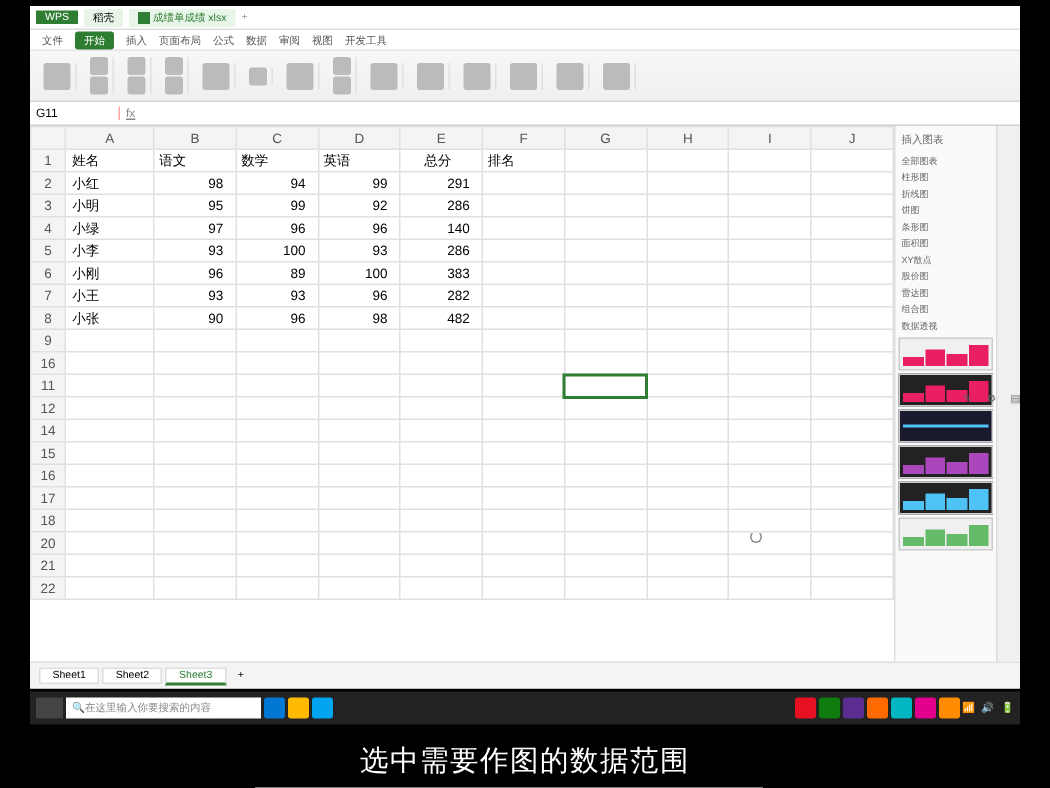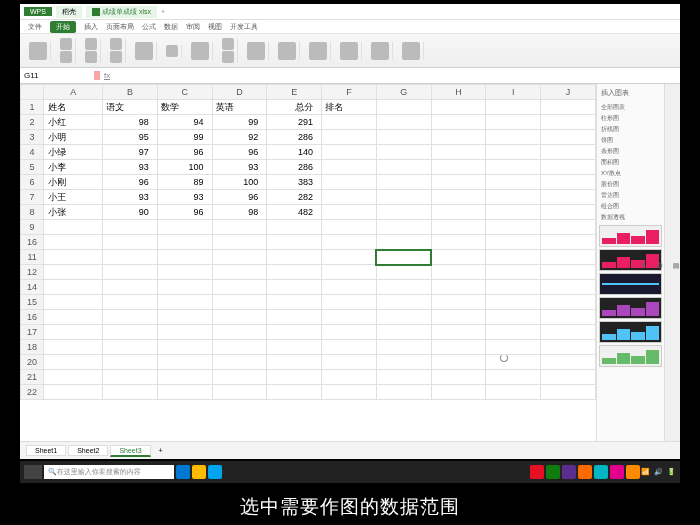--- a/index.html
+++ b/index.html
@@ -11,21 +11,21 @@
 .tab-doc { color: #2e7d32; }
 .watermark { position: absolute; top: 10px; right: 30px; color: rgba(255,255,255,0.6); font-size: 11px; }
 .ribbon-tabs { height: 14px; display: flex; align-items: center; gap: 8px; padding: 0 8px; font-size: 7px; color: #555; border-bottom: 1px solid #e5e5e5; }
 .ribbon-tabs .active { background: #2e7d32; color: #fff; padding: 1px 6px; border-radius: 2px; }
 .ribbon-tabs span { cursor: pointer; }
 .ribbon { height: 34px; background: linear-gradient(#f7f7f7,#efefef); border-bottom: 1px solid #d0d0d0; display: flex; align-items: center; gap: 6px; padding: 2px 6px; font-size: 7px; color: #555; overflow: hidden; }
 .ribbon .grp { display: flex; flex-direction: column; align-items: center; gap: 1px; padding: 0 3px; border-right: 1px solid #e0e0e0; }
 .ribbon .ico { width: 12px; height: 12px; background: #bbb; border-radius: 2px; }
 .ribbon .ico.big { width: 18px; height: 18px; }
 .formula-bar { height: 16px; display: flex; align-items: center; border-bottom: 1px solid #d0d0d0; font-size: 8px; }
-.namebox { width: 80px; padding: 0 4px; border-right: 6px solid #fca5a5; }
+.namebox { width: 60px; padding: 0 4px; border-right: 1px solid #fca5a5; }
 .fx { padding: 0 4px; color: #888; text-decoration: underline; }
 .sheet-area { display: flex; height: calc(100% - 16px - 14px - 34px - 16px - 18px); }
 .grid-wrap { flex: 1; overflow: hidden; position: relative; }
 table { border-collapse: collapse; font-size: 9px; width: 100%; }
 th, td { border: 1px solid #e0e0e0; height: 15px; padding: 0 3px; text-align: center; background: #fff; }
 th { background: #f4f4f4; color: #555; font-weight: normal; }
 td.rowhdr { background: #f4f4f4; color: #555; width: 22px; text-align: center; }
 td.data { text-align: right; padding-right: 8px; }
 td.name { text-align: left; padding-left: 4px; }
 .col-A { width: 56px; } .col-B,.col-C,.col-D,.col-E,.col-F { width: 52px; } .col-G,.col-H,.col-I,.col-J { width: 52px; }
@@ -151,21 +151,21 @@
               <th class="col-J">J</th>
             </tr>
           </thead>
         <tbody id="gridbody">
             <tr>
               <td class="rowhdr">1</td>
               <td class="name" style="text-align: left;">姓名</td>
               <td class="data" style="text-align: left;">语文</td>
               <td class="data" style="text-align: left;">数学</td>
               <td class="data" style="text-align: left;">英语</td>
-              <td class="data" style="text-align: right;">总分</td>
+              <td class="data" style="text-align: center;">总分</td>
               <td class="data" style="text-align: left;">排名</td>
               <td class="data"></td>
               <td class="data"></td>
               <td class="data"></td>
               <td class="data"></td>
             </tr>
             <tr>
               <td class="rowhdr">2</td>
               <td class="name">小红</td>
               <td class="data">98</td>

